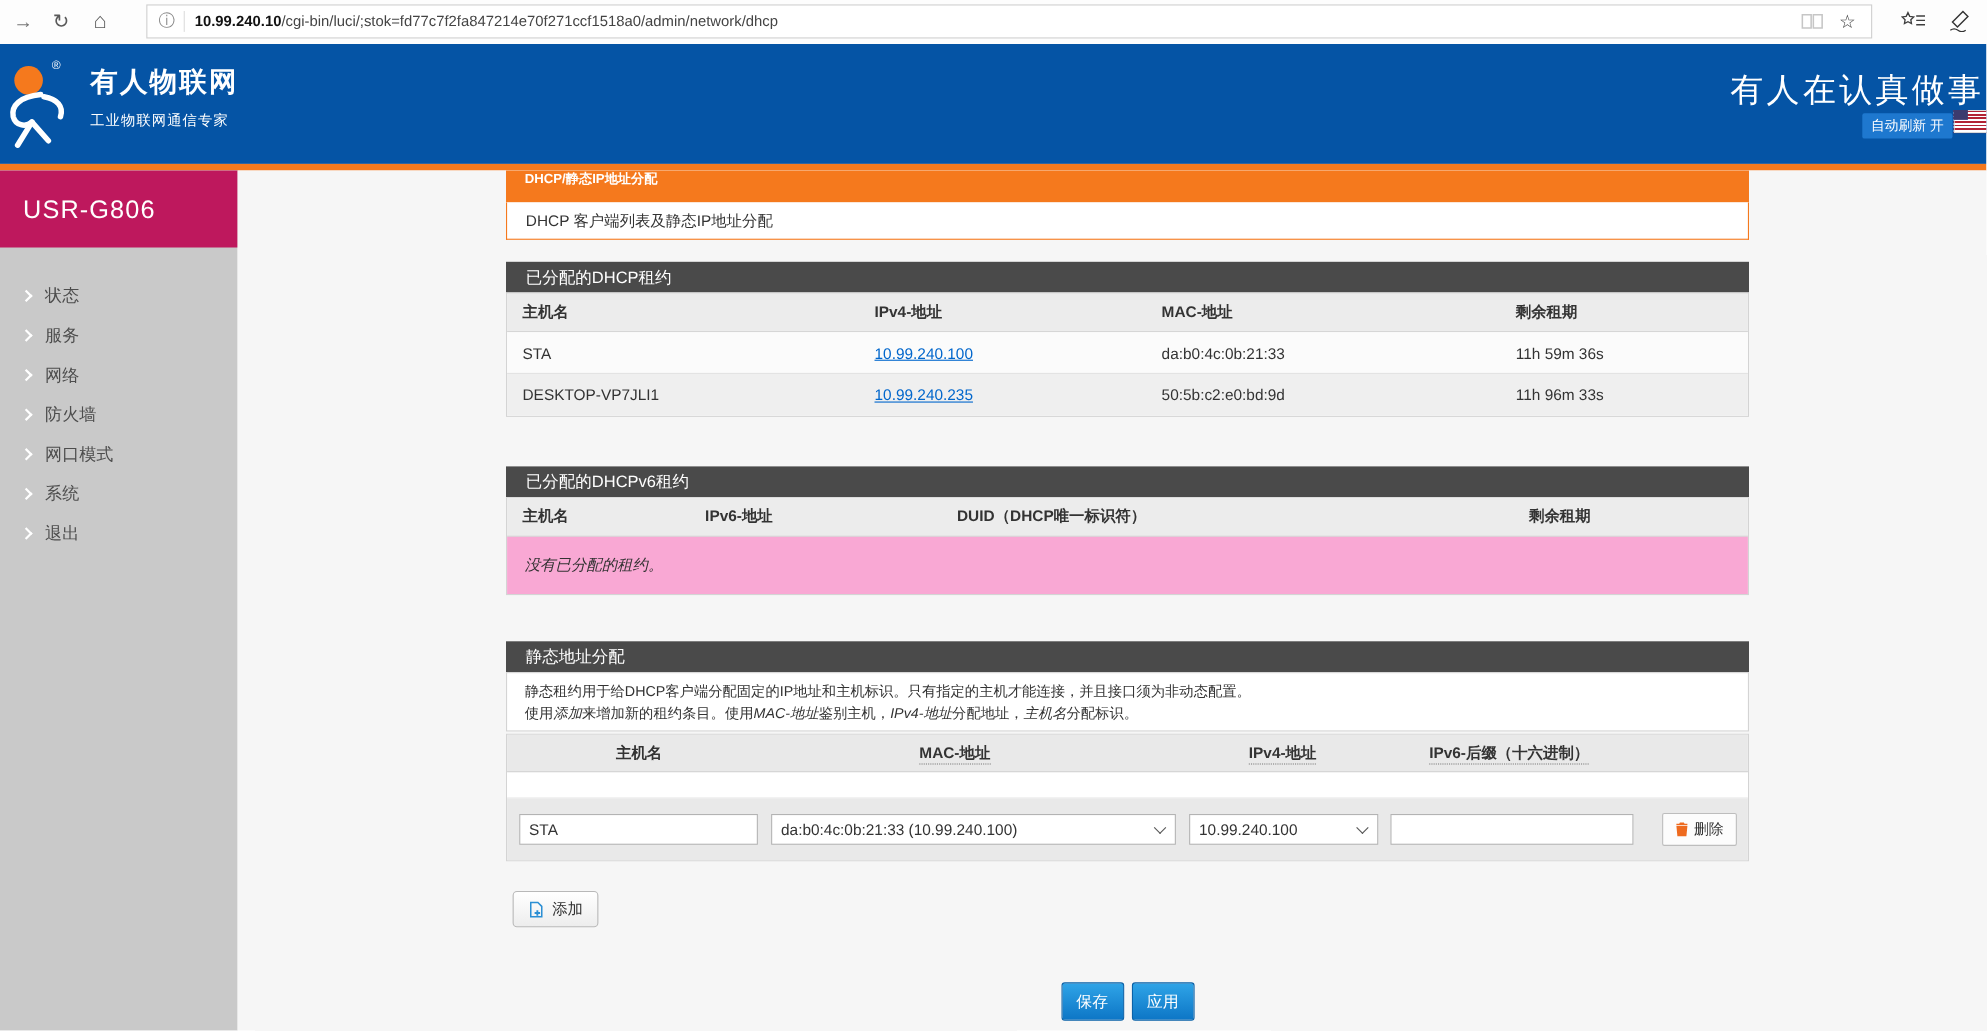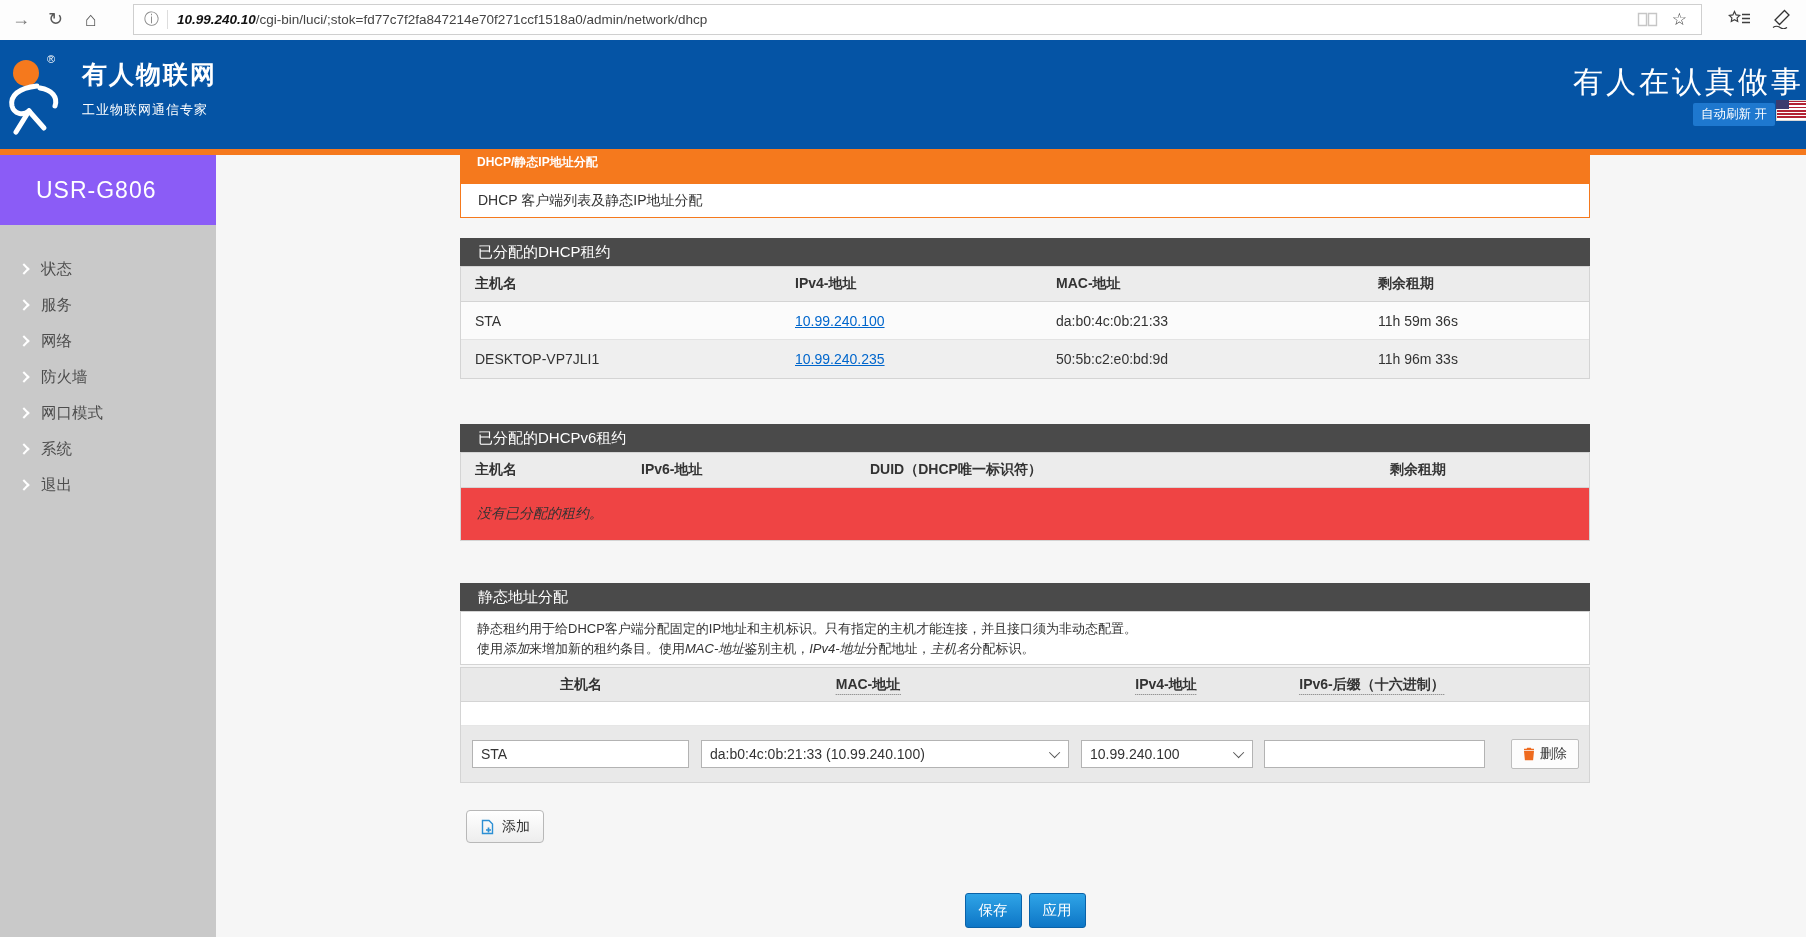--- a/index.html
+++ b/index.html
@@ -11,21 +11,21 @@
   .chrome { position:absolute; left:0; top:0; width:1806px; height:40px; background:#fdfdfd; }
   .nav-ic { position:absolute; top:7px; font-size:18px; color:#5a5a5a; cursor:pointer; line-height:24px; }
   #ic-forward { left:12px; color:#777; }
   #ic-refresh { left:48px; }
   #ic-home { left:85px; font-size:20px; }
   .urlbar { position:absolute; left:133px; top:4px; width:1569px; height:31px; background:#fff;
             border:1px solid #cfcfcf; display:flex; align-items:center; }
   .info-ic { font-size:15px; color:#8a8a8a; margin:0 8px 0 10px; }
   .url-sep { width:1px; height:19px; background:#ddd; margin-right:9px; }
   .url { font-size:13.5px; color:#1a1a1a; white-space:nowrap; overflow:hidden; flex:1; }
-  .url b { font-weight:bold; color:#111;font-style:italic; }
+  .url b { font-weight:bold; color:#111; }
   .url span { color:#444; }
   .bar-ic { display:flex; align-items:center; margin-right:14px; }
   .star-glyph { font-size:17px; color:#3b3b3b; }
   #ic-hub { position:absolute; left:1728px; top:10px; }
   #ic-pen { position:absolute; left:1770px; top:9px; }
 
   
   .bluehead { position:absolute; left:0; top:40px; width:1806px; height:109px; background:#0554a5; overflow:hidden; }
   .logo { position:absolute; left:0; top:10px; }
   .brand { position:absolute; left:82px; top:18px; color:#fff; }
@@ -36,22 +36,22 @@
                    padding:3px 8px; border-radius:2px; cursor:pointer; white-space:nowrap; }
   .flag { position:absolute; left:1776px; top:60px; width:32px; height:21px;
           background:repeating-linear-gradient(180deg,#b22234 0 1.7px,#ffffff 1.7px 3.3px); box-shadow:0 0 0 1px #d9d9d9 inset; }
   .flag .canton { position:absolute; left:0; top:0; width:13px; height:9px; background:#3c3b6e; }
 
   
   .orange-strip { position:absolute; left:0; top:149px; width:1806px; height:6px; background:#f5791d; }
 
   
   .sidebar { position:absolute; left:0; top:155px; width:216px; height:782px; background:#c9c9c9; }
-  .side-top { height:70px; background:#8b5cf6; color:#fff; font-size:23px; letter-spacing:1px;
-              display:flex; align-items:center; padding-left:36px; }
+  .side-top { height:70px; background:#be185d; color:#fff; font-size:23px; letter-spacing:1px;
+              display:flex; align-items:center; padding-left:21px; }
   .side-nav { padding-top:26px; }
   .side-item { height:36px; display:flex; align-items:center; padding-left:20px; color:#4d4d4d;
                font-size:15.5px; cursor:pointer; }
   .chev { width:8px; height:8px; border-top:2px solid #fff; border-right:2px solid #fff;
           transform:rotate(45deg); margin-right:13px; flex:0 0 auto; }
 
   
   .main { position:absolute; left:216px; top:155px; width:1590px; height:782px; background:#f6f6f6; }
   .main > .abs { position:absolute; left:244px; width:1130px; }
 
@@ -68,21 +68,21 @@
   #tbl1 { top:111px; } #tbl2 { top:297px; } #tbl3 { top:512px; }
   .trow { display:flex; align-items:center; }
   .trow.head { background:#ececec; font-weight:bold; height:35px; border-bottom:1px solid #d4d4d4; }
   .trow .c { padding-left:14px; overflow:hidden; white-space:nowrap; }
   #tbl1 .c1{width:320px;} #tbl1 .c2{width:261px;} #tbl1 .c3{width:322px;} #tbl1 .c4{flex:1;}
   #tbl1 .data { height:38px; background:#fbfbfb; border-bottom:1px solid #e3e3e3; }
   #tbl1 .data.alt { background:#efefef; border-bottom:none; }
   a.iplink { color:#0066cc; text-decoration:underline; cursor:pointer; }
   #tbl2 .c1{width:166px;} #tbl2 .c2{width:229px;} #tbl2 .c3{width:520px;} #tbl2 .c4{flex:1;}
   .empty-row { height:52px; display:flex; align-items:center; padding-left:16px;
-               font-style:italic; font-size:14px; color:#333; background:#ef4444;font-family:Liberation Mono, monospace; }
+               font-style:italic; font-size:14px; color:#333; background:#f9a8d4;font-family:Liberation Mono, monospace; }
 
   .desc-box { top:456px; height:54px; background:#fff; border:1px solid #d4d4d4;
               padding:7px 16px 0; font-size:13px; color:#333; line-height:20px; }
   .desc-box .em { font-style:italic; }
 
   #tbl3 .head3 { position:relative; height:34px; background:#e9e9e9; border-bottom:1px solid #d4d4d4; }
   #tbl3 .head3 span { position:absolute; top:8px; transform:translateX(-50%); font-weight:bold; font-size:14px; }
   #tbl3 .head3 .hint { border-bottom:1px dotted #777; }
   #tbl3 .gap-row { height:24px; background:#fff; border-bottom:1px solid #e6e6e6; }
   #tbl3 .input-row { position:relative; height:56px; background:#e9e9e9; }

